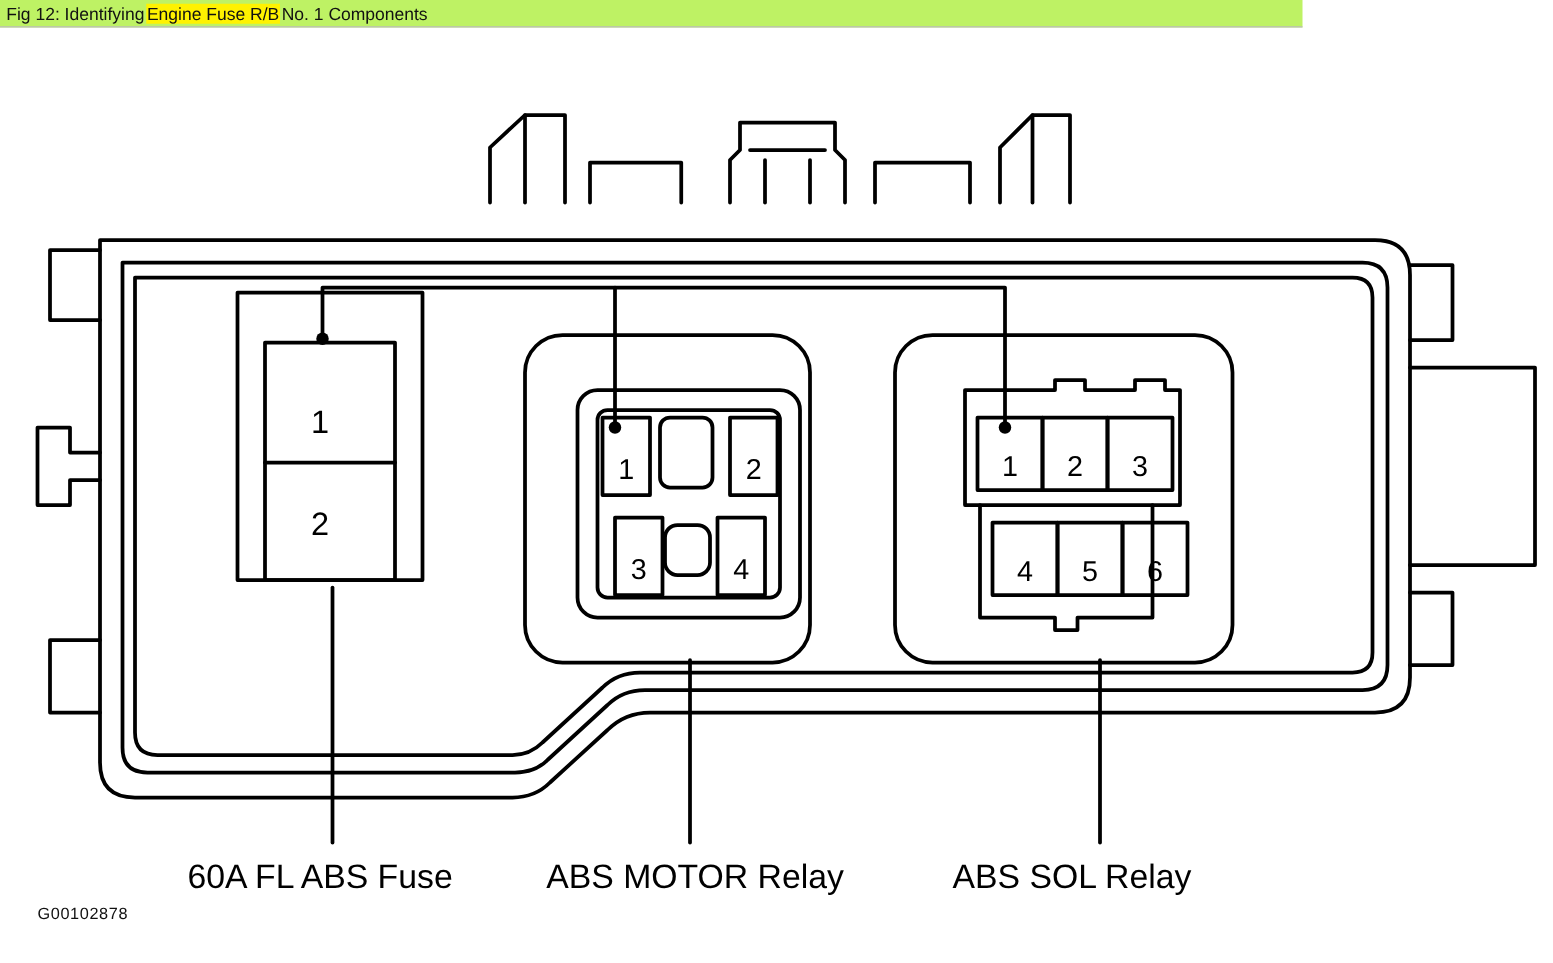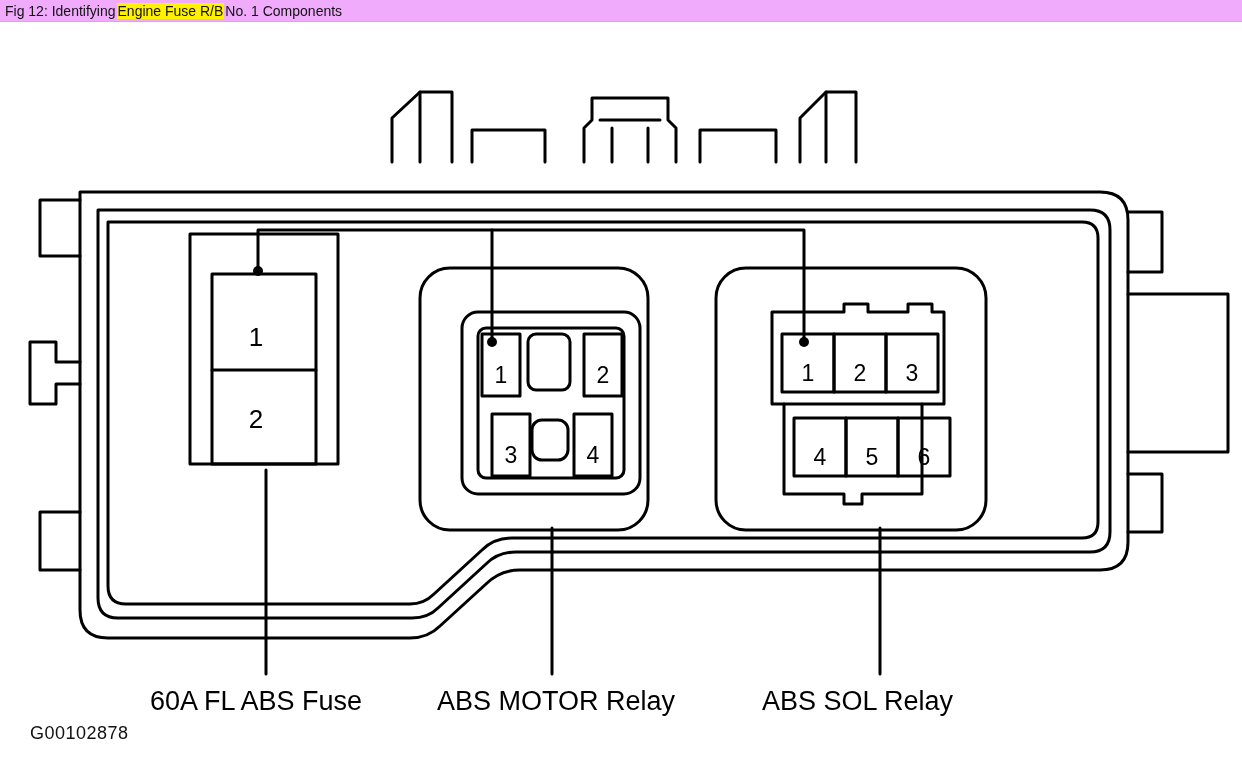--- a/index.html
+++ b/index.html
@@ -17,23 +17,23 @@
   #page {
     position: relative;
     width: 1242px;
     height: 770px;
   }
   
   #caption-bar {
     position: absolute;
     left: 0;
     top: 0;
-    width: 1242px;
+    width: 1042px;
     height: 22px;
-    background: #f0abfc;
+    background: #bef264;
     border-bottom: 1px solid #bbbbbb;
     box-sizing: border-box;
     display: flex;
     align-items: center;
     padding-left: 4px;
     font-size: 14px;
     color: #111111;
     white-space: nowrap;
   }
   #caption-bar .cap-seg { padding: 0 1px; }
@@ -63,21 +63,21 @@
   }
   .pinnum-lg {
     font-family: "Liberation Sans", sans-serif;
     font-size: 26px;
     fill: #000000;
   }
   #figure-id {
     position: absolute;
     left: 30px;
     top: 723px;
-    font-size: 18px;
+    font-size: 13px;
     color: #111111;
     letter-spacing: 0.5px;
   }
 </style>
 </head>
 <body>
 
 <div id="page">
 
   <div id="caption-bar">

